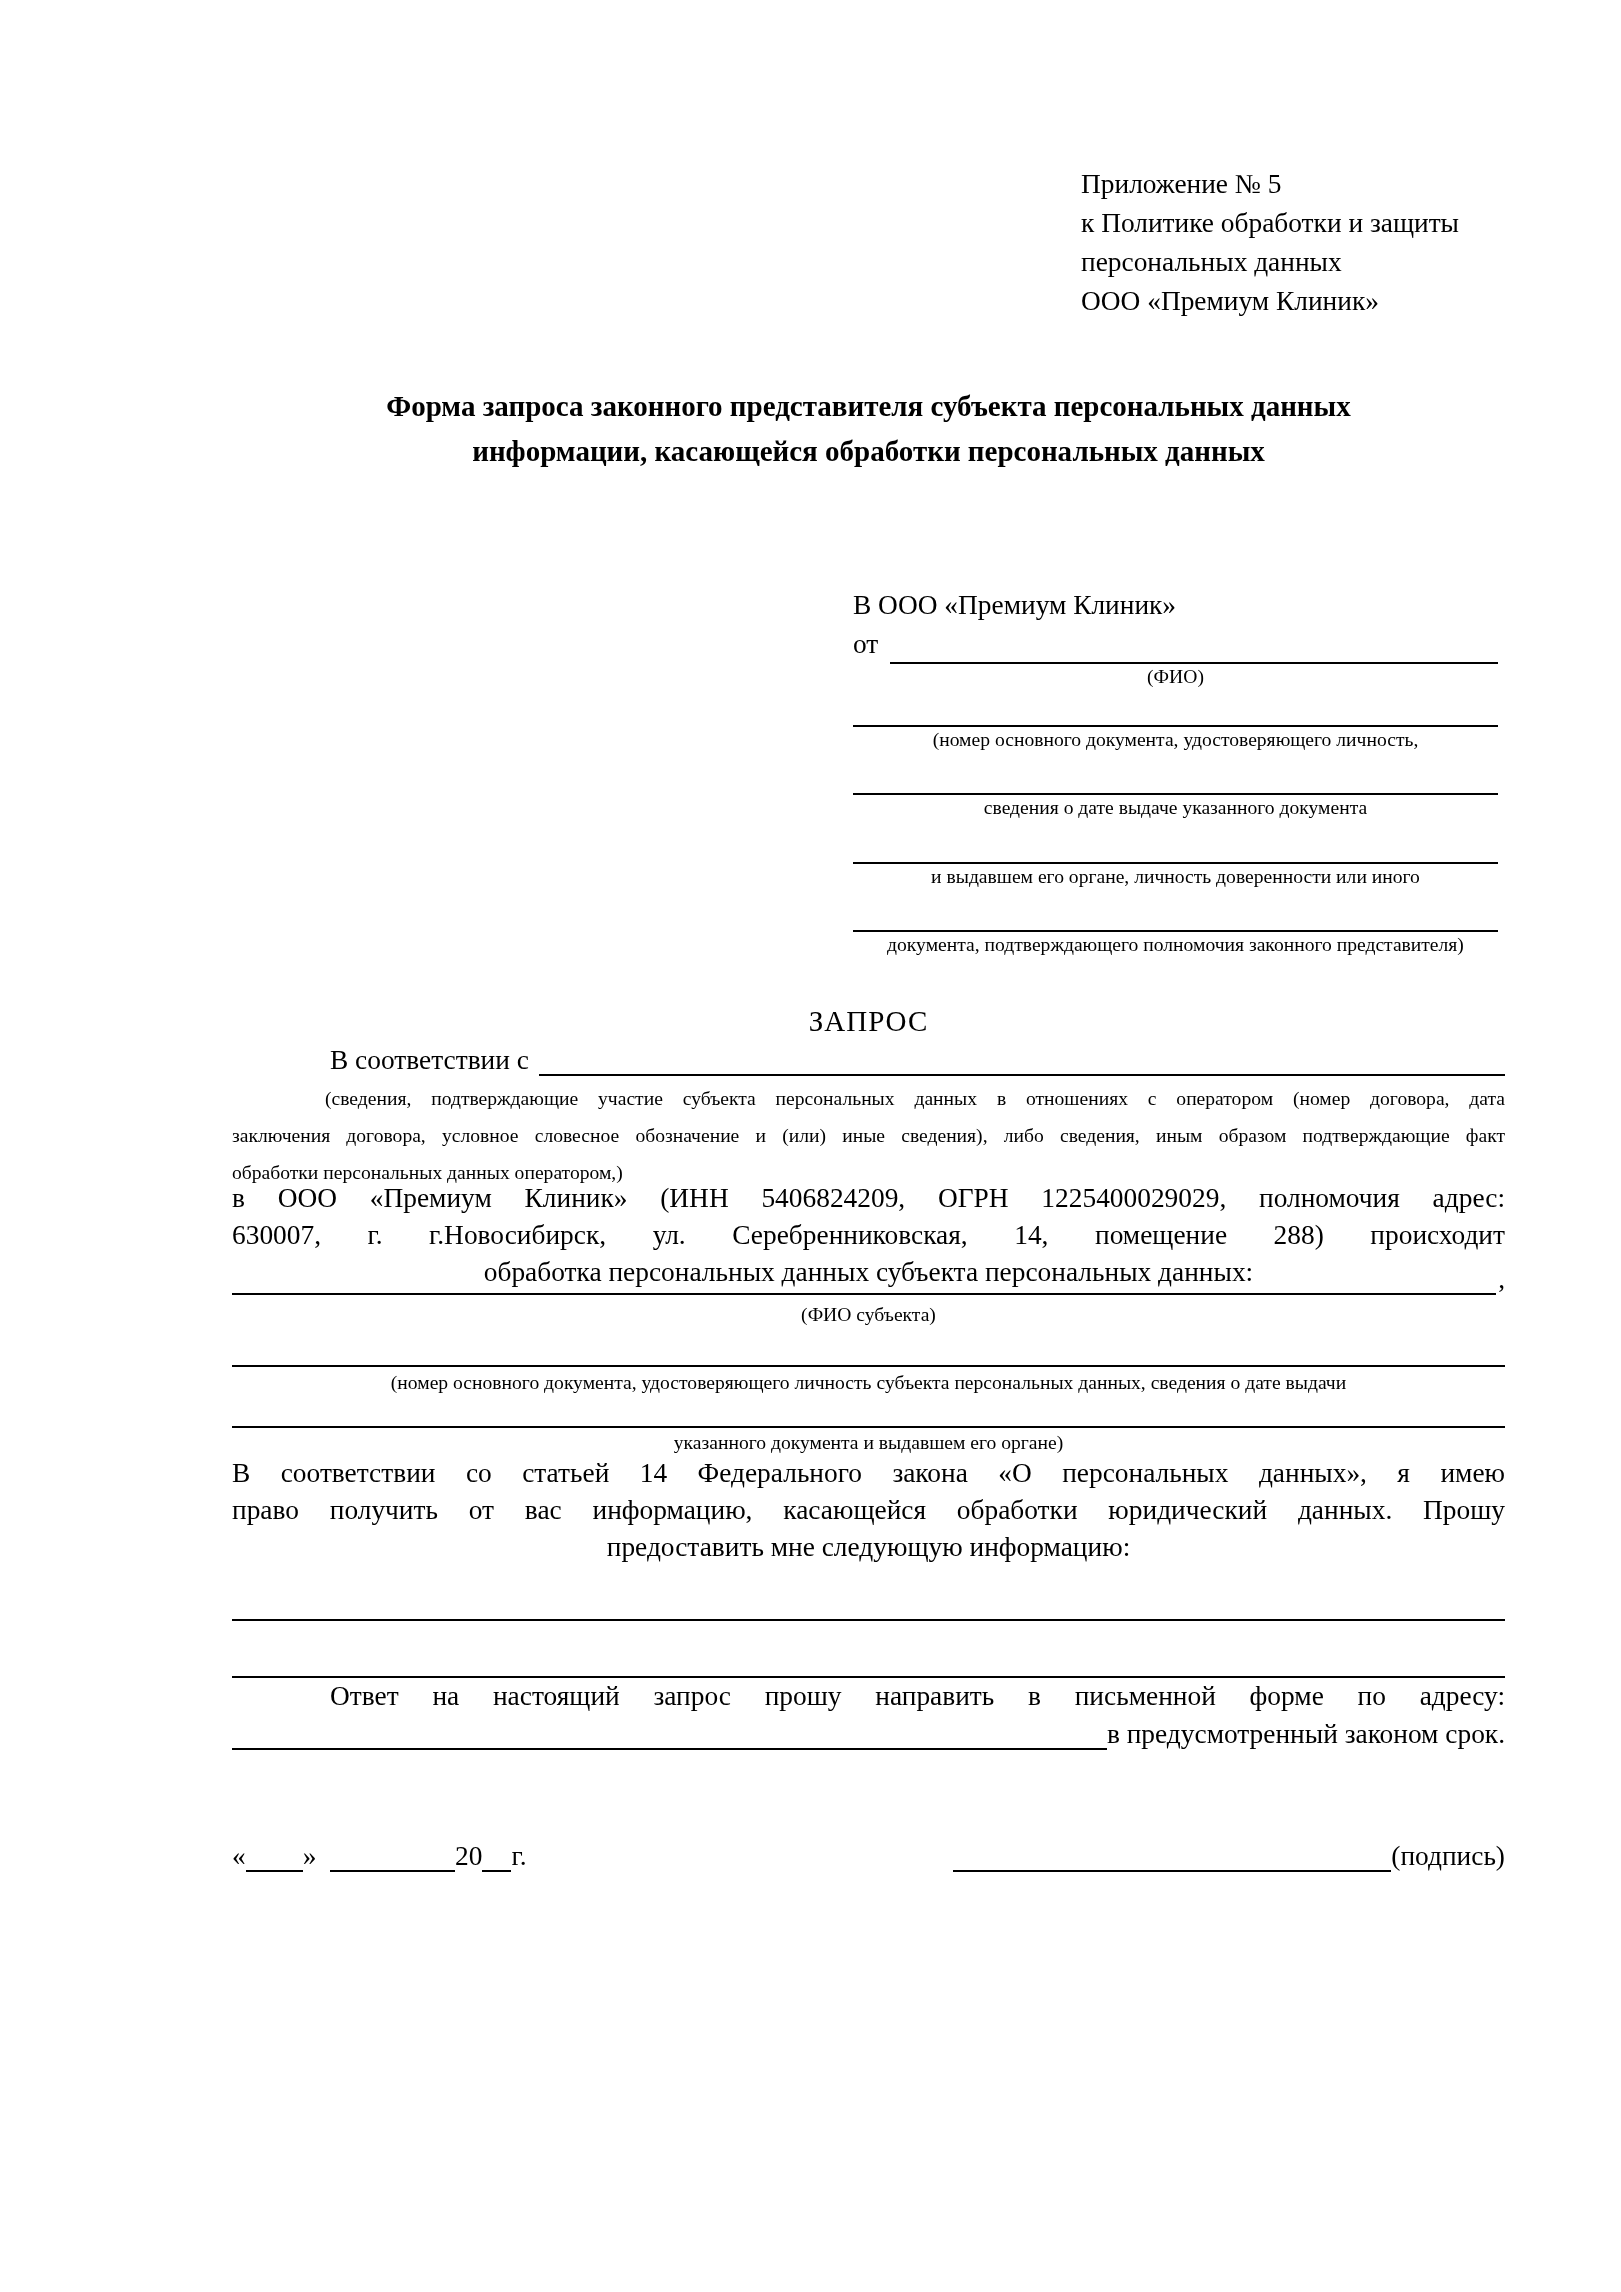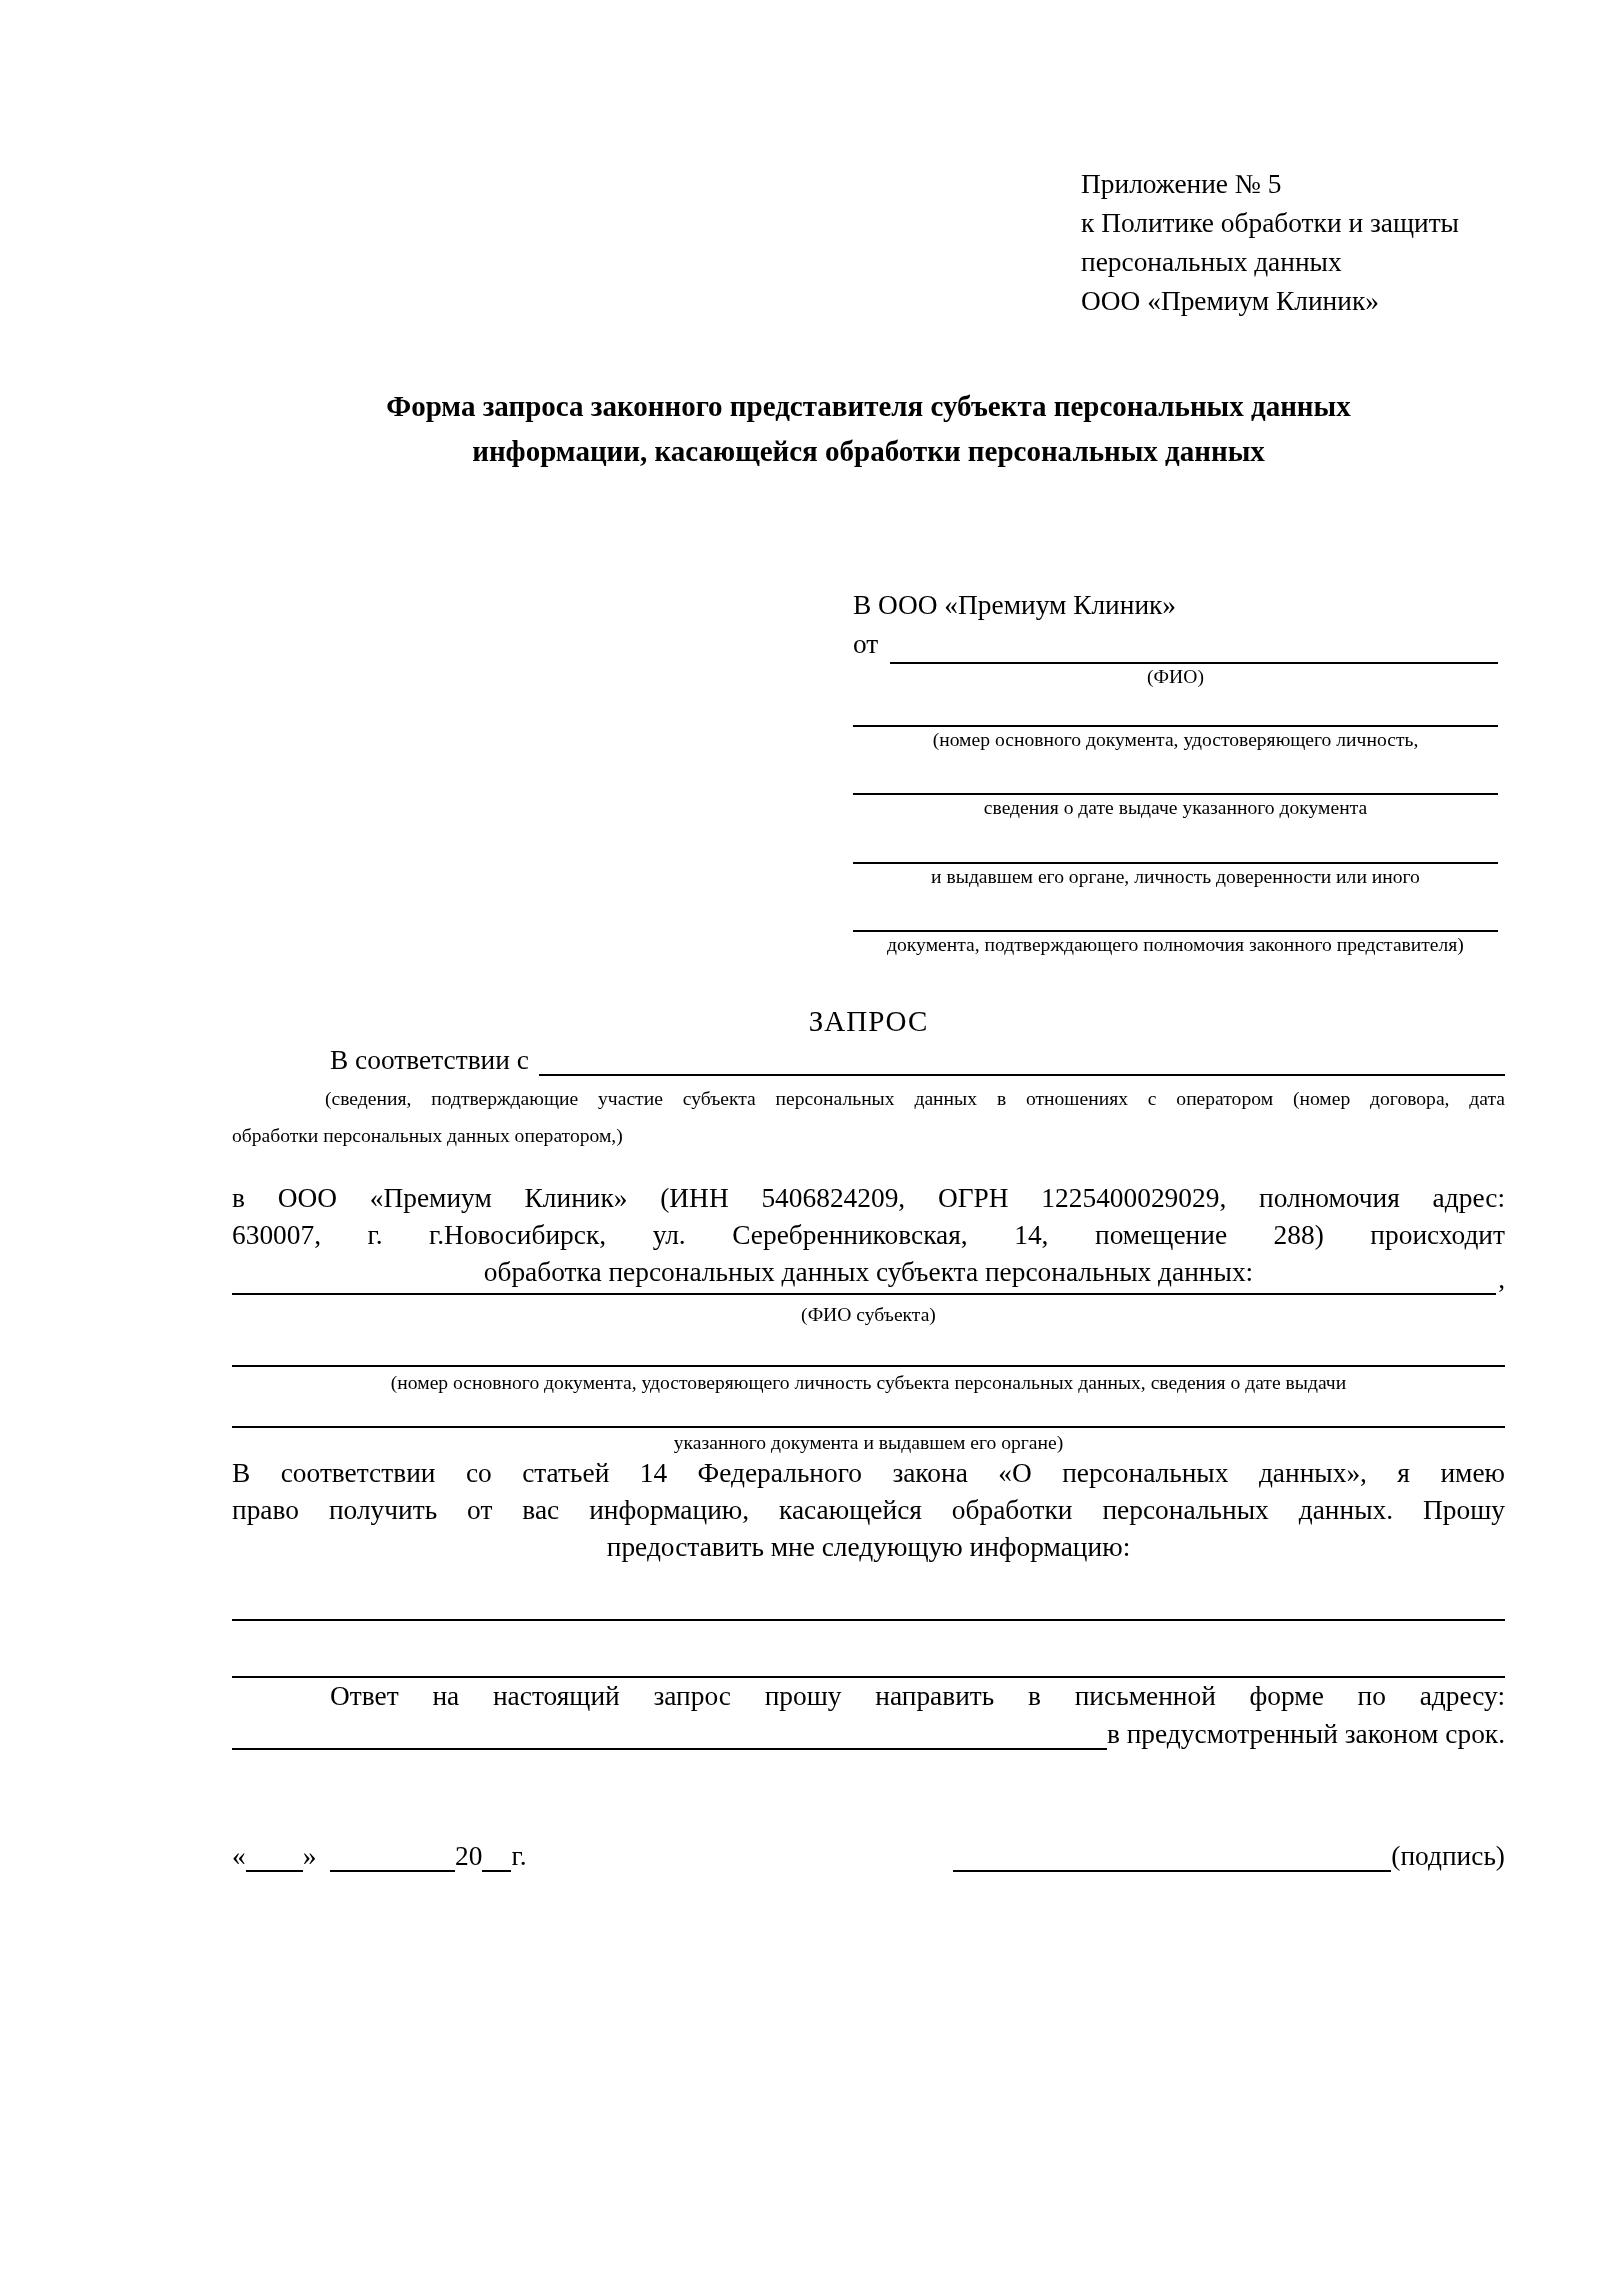--- a/index.html
+++ b/index.html
@@ -109,20 +109,21 @@
 
   <div class="abs content-col zapros">ЗАПРОС</div>
 
   <div class="abs content-col accordance">
     <span class="lead">В соответствии с</span>
     <span class="fill"></span>
   </div>
 
   <div class="abs content-col acc-caps">
     <div class="j l1">(сведения, подтверждающие участие субъекта персональных данных в отношениях с оператором (номер договора, дата</div>
+    <div class="j">заключения договора, условное словесное обозначение и (или) иные сведения), либо сведения, иным образом подтверждающие факт</div>
     <div>обработки персональных данных оператором,)</div>
   </div>
 
   <div class="abs content-col operator-par body-text">
     <div class="jline">в ООО «Премиум Клиник» (ИНН 5406824209, ОГРН 1225400029029, полномочия адрес:</div>
     <div class="jline">630007, г. г.Новосибирск, ул. Серебренниковская, 14, помещение 288) происходит</div>
     <div class="par-last">обработка персональных данных субъекта персональных данных:</div>
   </div>
 
   <div class="abs content-col subject-row">
@@ -131,21 +132,21 @@
   </div>
   <div class="abs content-col small-text center subject-fio">(ФИО субъекта)</div>
 
   <div class="abs content-col field1-line"></div>
   <div class="abs content-col small-text center field1-cap">(номер основного документа, удостоверяющего личность субъекта персональных данных, сведения о дате выдачи</div>
   <div class="abs content-col field2-line"></div>
   <div class="abs content-col small-text center field2-cap">указанного документа и выдавшем его органе)</div>
 
   <div class="abs content-col law-par body-text">
     <div class="jline">В соответствии со статьей 14 Федерального закона «О персональных данных», я имею</div>
-    <div class="jline">право получить от вас информацию, касающейся обработки персональных данных. Прошу</div>
+    <div class="jline">право получить от вас информацию, касающейся обработки юридический данных. Прошу</div>
     <div class="par-last">предоставить мне следующую информацию:</div>
   </div>
 
   <div class="abs content-col rule1"></div>
   <div class="abs content-col rule2"></div>
 
   <div class="abs content-col body-text jline answer-l1">Ответ на настоящий запрос прошу направить в письменной форме по адресу:</div>
   <div class="abs content-col answer-row">
     <span class="fill"></span>
     <span class="tail">в предусмотренный законом срок.</span>

